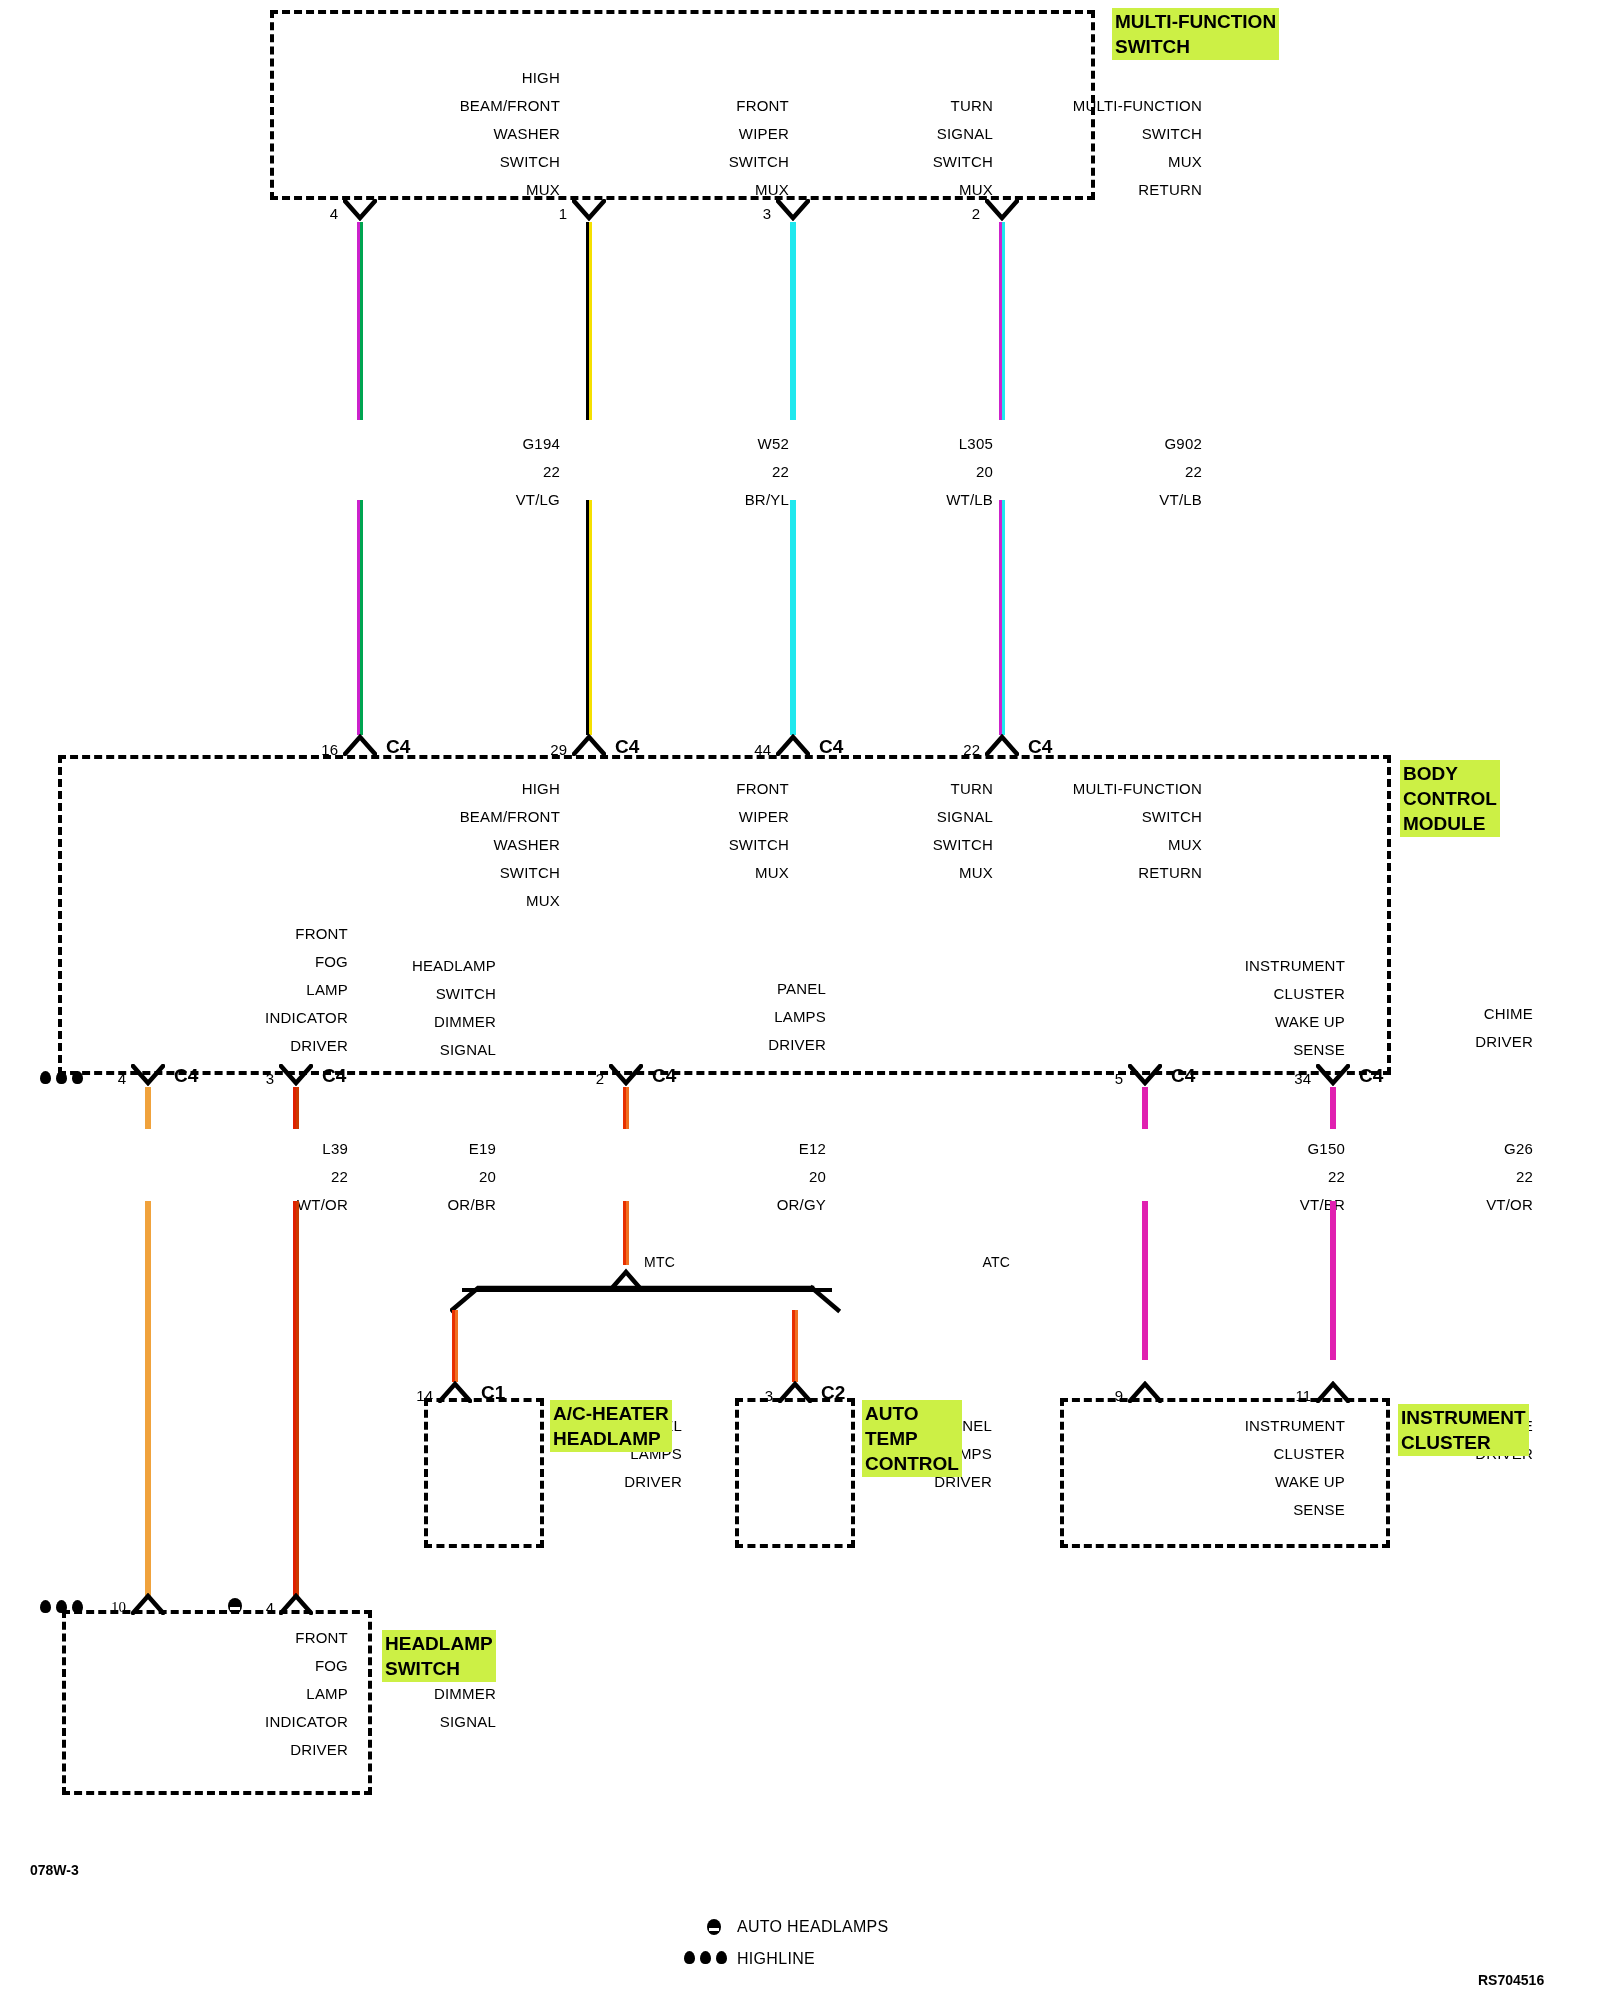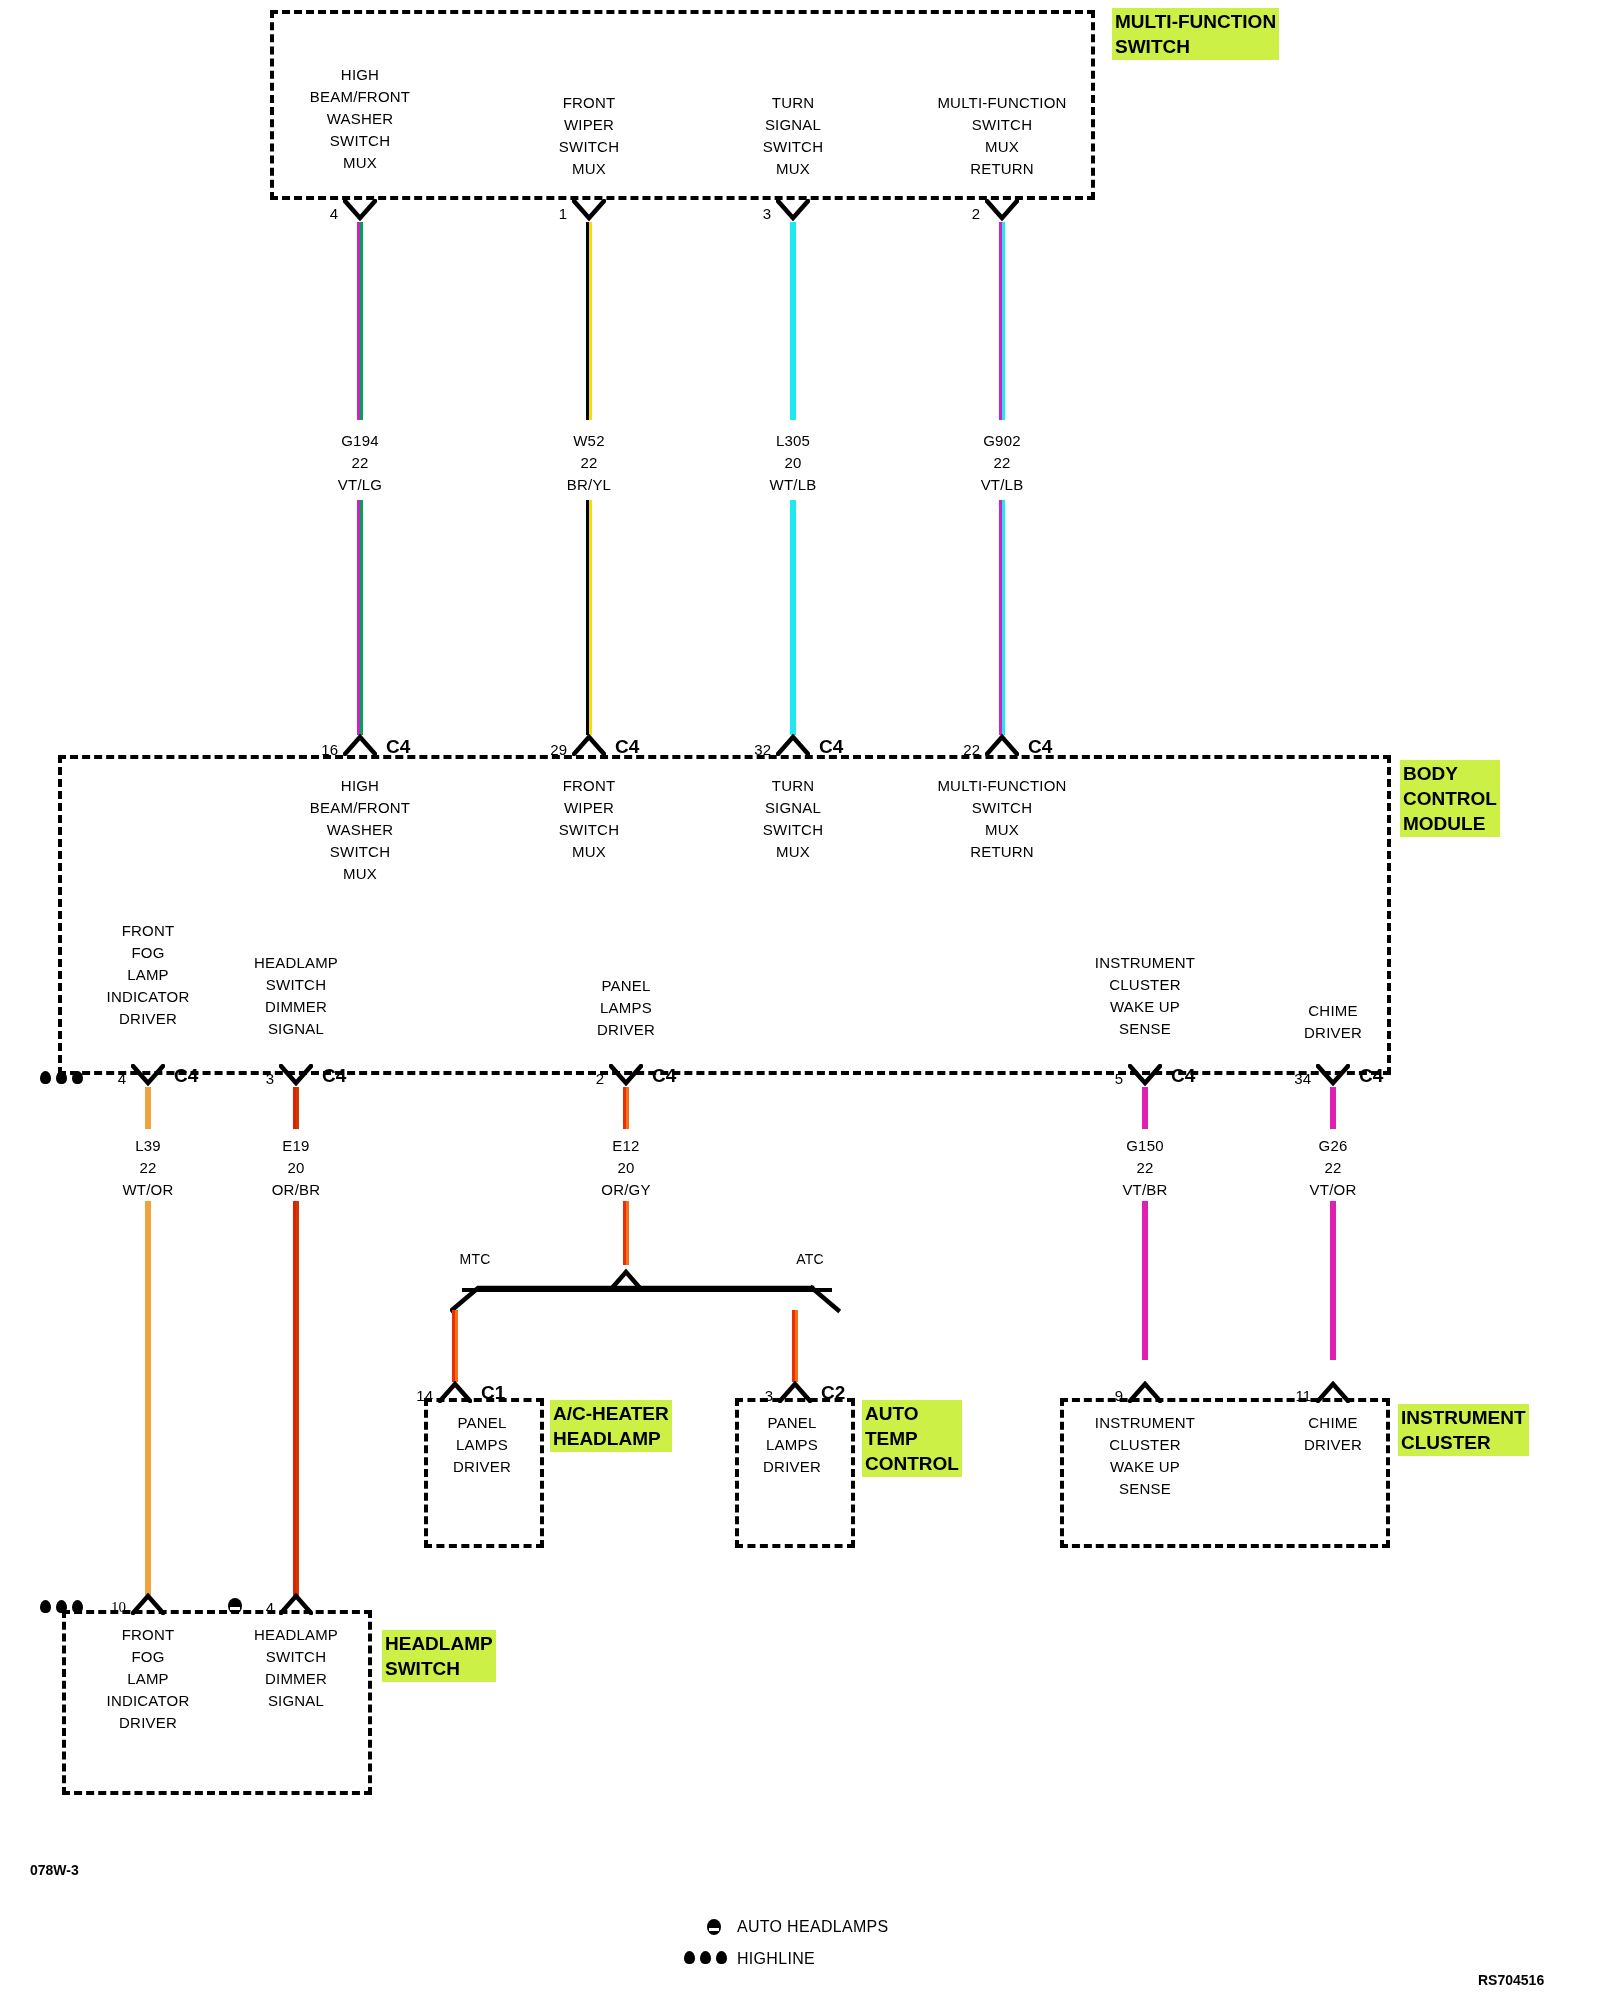--- a/index.html
+++ b/index.html
@@ -3,21 +3,21 @@
 <meta charset="utf-8">
 <style>
   html,body{margin:0;padding:0;background:#fff;}
   body{width:1600px;height:2000px;position:relative;font-family:"Liberation Sans",sans-serif;color:#000;overflow:hidden;}
   #stage{position:absolute;left:0;top:0;width:1600px;height:2000px;}
 
   
   .module{position:absolute;border:4px dashed #000;box-sizing:border-box;}
 
   
-  .txt{position:absolute;font-size:15px;line-height:22px;letter-spacing:.2px;text-align:center;white-space:pre;color:#000;}
+  .txt{position:absolute;font-size:15px;line-height:28px;letter-spacing:.2px;text-align:right;white-space:pre;color:#000;}
   .txt.small{font-size:14px;}
   .pinnum{position:absolute;font-size:15px;text-align:right;}
   .conn-label{position:absolute;font-size:19px;font-weight:bold;}
   .hl{position:absolute;font-size:19px;font-weight:bold;background:#ccf045;padding:1px 3px;line-height:25px;white-space:pre;}
   .footer{position:absolute;font-size:14px;font-weight:bold;}
   .legend-txt{position:absolute;font-size:16px;letter-spacing:.3px;}
 
   
   .wire{position:absolute;width:6px;}
   .wire i{position:absolute;left:0;top:0;width:3px;height:100%;}
@@ -136,21 +136,21 @@
       </svg></div>
     <div class="pinnum" style="left: 507px; top: 741px; width: 60px;">29</div>
     <div class="conn-label" style="left: 615px; top: 736px;">C4</div>
     <div class="txt" style="left: 389px; top: 775px; width: 400px;">FRONT
 WIPER
 SWITCH
 MUX</div>
     <div class="chev" style="left: 776px; top: 734px; width: 34px; height: 22px;"><svg width="34" height="22" viewBox="0 0 34 22">
         <path d="M2,20 L17,3 L32,20" stroke="#000" stroke-width="4.5" fill="none" stroke-linecap="square"></path>
       </svg></div>
-    <div class="pinnum" style="left: 711px; top: 741px; width: 60px;">32</div>
+    <div class="pinnum" style="left: 711px; top: 741px; width: 60px;">44</div>
     <div class="conn-label" style="left: 819px; top: 736px;">C4</div>
     <div class="txt" style="left: 593px; top: 775px; width: 400px;">TURN
 SIGNAL
 SWITCH
 MUX</div>
     <div class="chev" style="left: 985px; top: 734px; width: 34px; height: 22px;"><svg width="34" height="22" viewBox="0 0 34 22">
         <path d="M2,20 L17,3 L32,20" stroke="#000" stroke-width="4.5" fill="none" stroke-linecap="square"></path>
       </svg></div>
     <div class="pinnum" style="left: 920px; top: 741px; width: 60px;">22</div>
     <div class="conn-label" style="left: 1028px; top: 736px;">C4</div>

